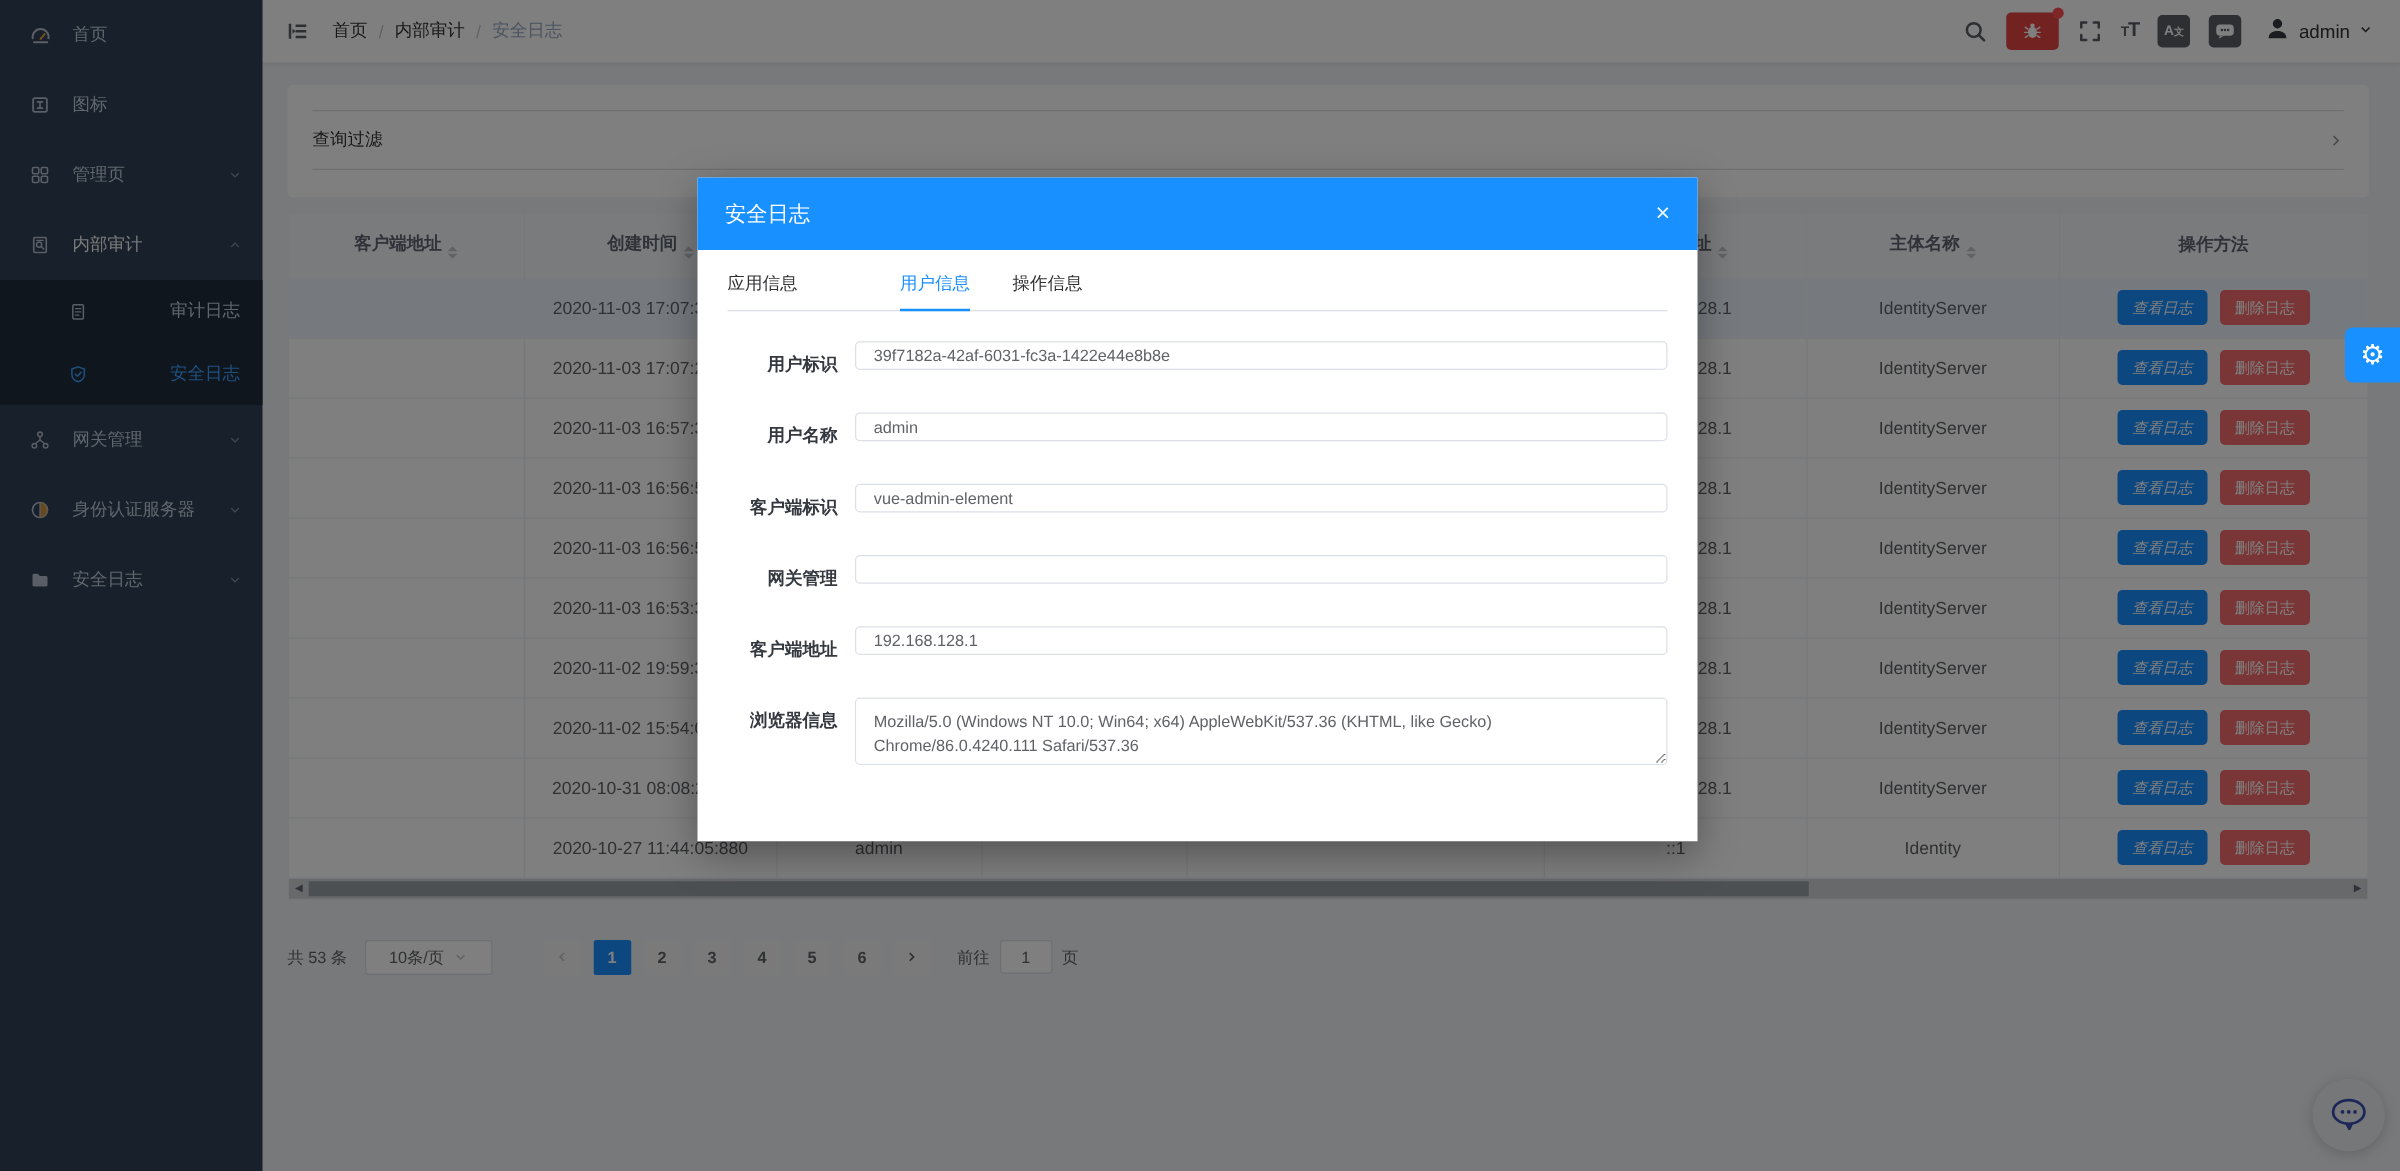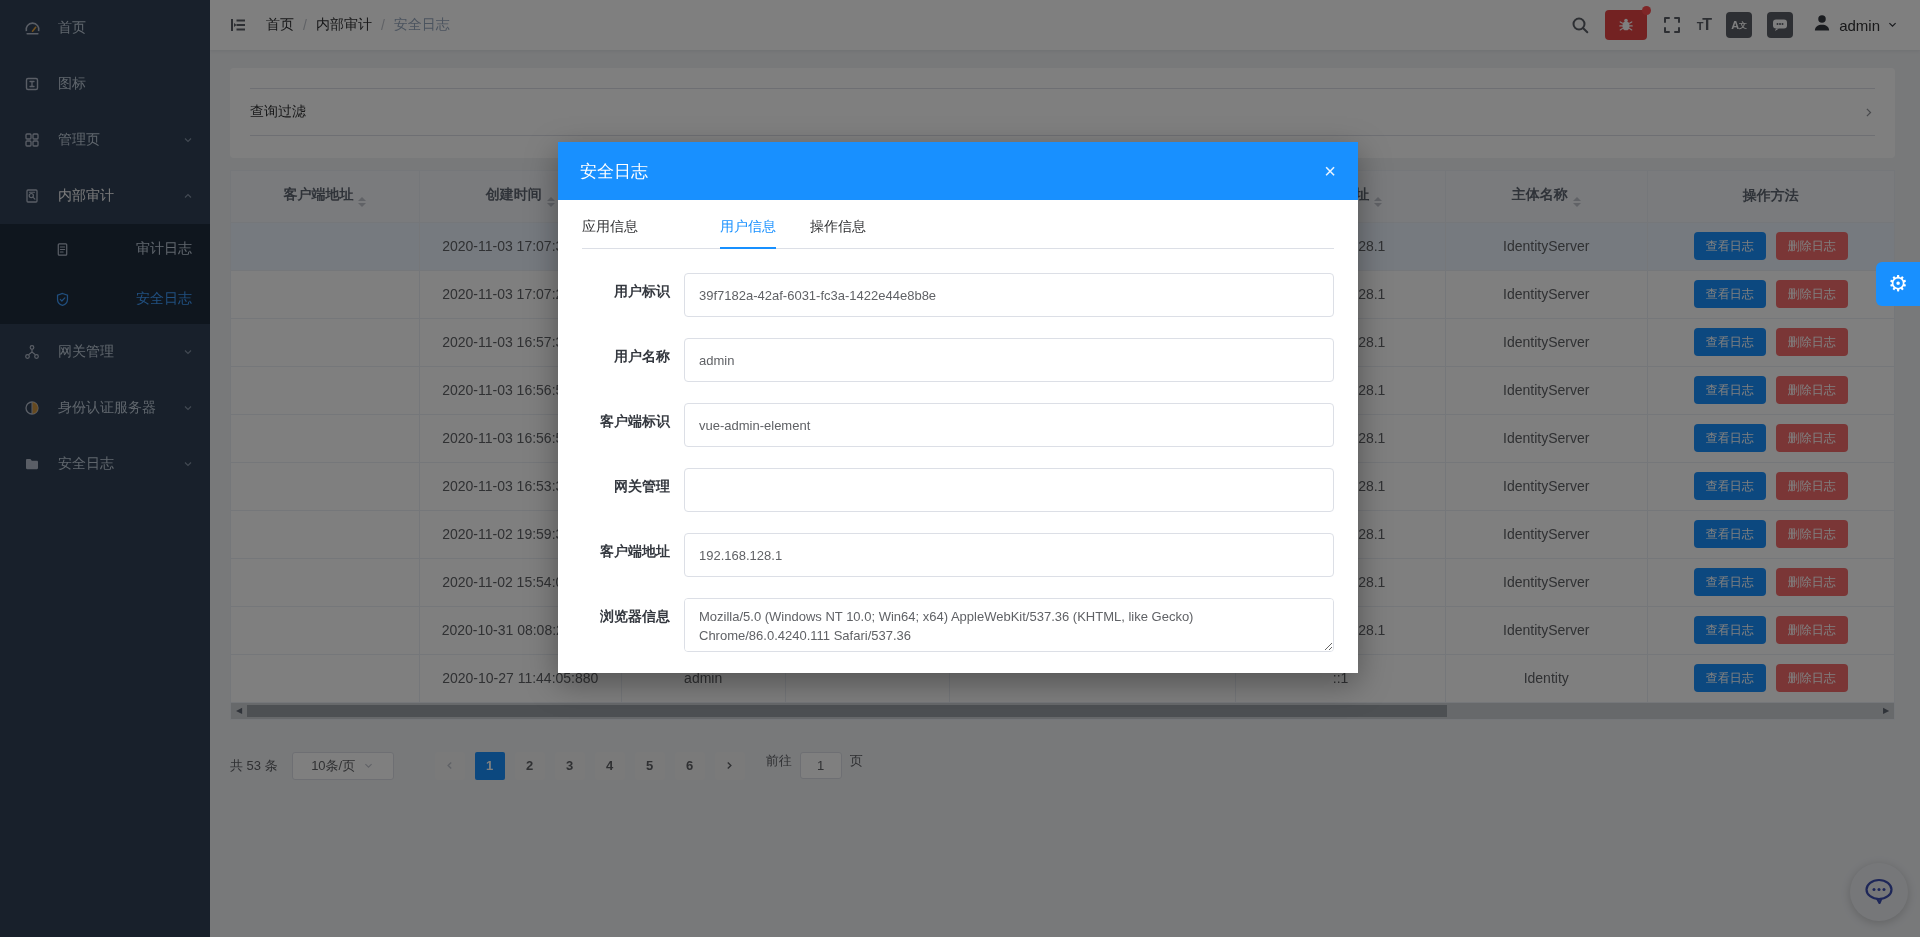--- a/index.html
+++ b/index.html
@@ -52,53 +52,53 @@
   th{height:51px;background:#f5f7fa;color:#5f6672;font-weight:700;border-bottom:1px solid #ebeef5;border-right:1px solid #ebeef5;text-align:center;white-space:nowrap;overflow:hidden;}
   td{height:48px;border-bottom:1px solid #ebeef5;border-right:1px solid #ebeef5;color:#606266;text-align:center;padding:0 8px;white-space:nowrap;overflow:hidden;}
   th:last-child,td:last-child{border-right:none;}
   tr.selected td{background:#ecf5ff;}
   .sort{display:inline-flex;flex-direction:column;margin-left:5px;vertical-align:-2px;}
   .sort i{width:0;height:0;border:4px solid transparent;display:block;}
   .sort .up{border-bottom-color:#c0c4cc;margin-bottom:2px;border-top-width:0;}
   .sort .dn{border-top-color:#c0c4cc;border-bottom-width:0;}
   .btn{display:inline-block;padding:8px 12px;border-radius:4px;color:#fff;font-size:12px;border:none;cursor:pointer;line-height:1;}
   .btn + .btn{margin-left:10px;}
-  .btn-view{background:var(--primary);}
+  .btn-view{background:var(--primary);font-style:italic;}
   .btn-del{background:var(--danger);}
 
   .hscroll{height:16px;background:#cfd2d6;position:relative;}
   .hs-thumb{position:absolute;left:16px;top:2px;width:1200px;height:12px;background:#9aa0a6;cursor:pointer;}
   .hs-arrow{position:absolute;top:0;width:16px;height:16px;display:flex;align-items:center;justify-content:center;color:#5f6672;font-size:8px;cursor:pointer;}
   .hs-arrow.left{left:0;}
   .hs-arrow.right{right:0;}
 
   .pagination{margin-top:32px;display:flex;align-items:center;font-size:13px;color:#606266;}
   .pg-total{margin-right:14px;}
   .size-select{width:102px;height:28px;border:1px solid #dcdfe6;border-radius:3px;background:#fff;display:flex;align-items:center;justify-content:center;gap:8px;color:#606266;margin-right:36px;cursor:pointer;}
   .size-select .caret{color:#c0c4cc;display:flex;}
   .pg-btn{min-width:30px;height:28px;background:#f4f4f5;border:none;border-radius:2px;margin:0 5px;display:inline-flex;align-items:center;justify-content:center;font-weight:700;font-size:13px;color:#606266;cursor:pointer;}
   .pg-btn.active{background:var(--primary);color:#fff;}
   .pg-prev{color:#c0c4cc;}
-  .goto{margin-left:16px;display:flex;align-items:flex-start;gap:8px;}
+  .goto{margin-left:16px;display:flex;align-items:center;gap:8px;}
   .goto input{width:42px;height:27px;border:1px solid #dcdfe6;border-radius:3px;text-align:center;font-size:13px;color:#606266;font-family:inherit;}
 
   
   .overlay{position:absolute;inset:0;background:rgba(0,0,0,.5);z-index:100;}
   .modal{position:absolute;left:558px;top:142px;width:800px;height:531px;background:#fff;z-index:101;box-shadow:0 10px 30px rgba(0,0,0,.35);}
   .modal-header{height:58px;background:var(--primary);display:flex;align-items:center;justify-content:space-between;padding:0 22px;}
   .modal-title{color:#fff;font-size:17px;}
   .modal-close{color:rgba(255,255,255,.9);font-size:20px;cursor:pointer;line-height:1;background:none;border:none;}
   .modal-body{padding:18px 24px 0;}
   .tabs{display:flex;border-bottom:1px solid #dcdfe6;margin-bottom:24px;}
   .tab{margin-right:34px;padding-bottom:12px;font-size:14px;color:#303133;cursor:pointer;position:relative;}
   .tab.active{color:var(--primary);margin-left:48px;}
   .tab.active::after{content:"";position:absolute;left:0;right:0;bottom:-1px;height:2px;background:var(--primary);}
   .frow{display:flex;align-items:flex-start;margin-bottom:21px;}
   .flabel{width:88px;text-align:right;font-weight:700;color:#34383f;font-size:14px;margin-right:14px;line-height:36px;white-space:nowrap;}
-  .finput{flex:1;height:44px;border:1px solid #dcdfe6;border-radius:4px;padding:0 14px;font-size:13px;color:#606266;font-family:inherit;outline:none;}
+  .finput{flex:1;height:23px;border:1px solid #dcdfe6;border-radius:4px;padding:0 14px;font-size:13px;color:#606266;font-family:inherit;outline:none;}
   textarea.finput{height:54px;padding:8px 14px;line-height:19px;resize:vertical;}
 
   .gear-btn{position:absolute;right:0;top:262px;width:44px;height:44px;background:var(--primary);border:none;border-radius:6px 0 0 6px;color:#fff;font-size:22px;z-index:102;cursor:pointer;display:flex;align-items:center;justify-content:center;}
   .chat-fab{position:absolute;right:12px;bottom:16px;width:58px;height:58px;border-radius:50%;background:#edeff3;border:none;box-shadow:0 2px 10px rgba(0,0,0,.18);display:flex;align-items:center;justify-content:center;cursor:pointer;z-index:6;}
 </style>
 </head>
 <body>
 
 <div class="app">
 

